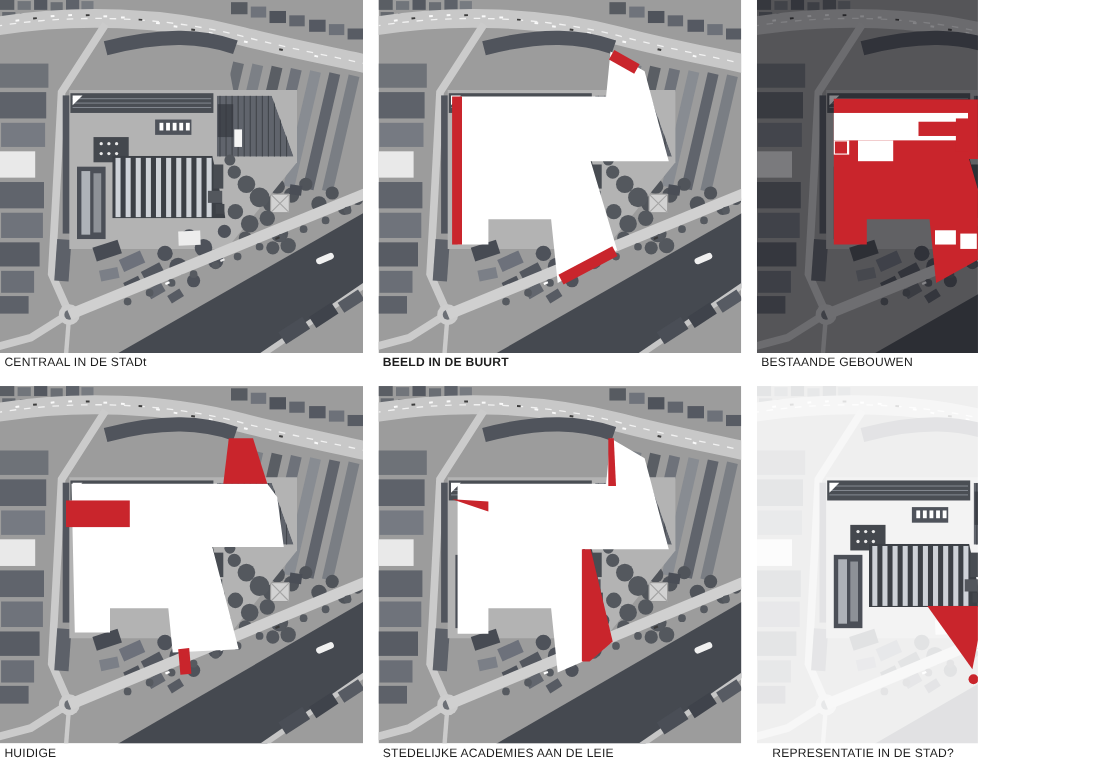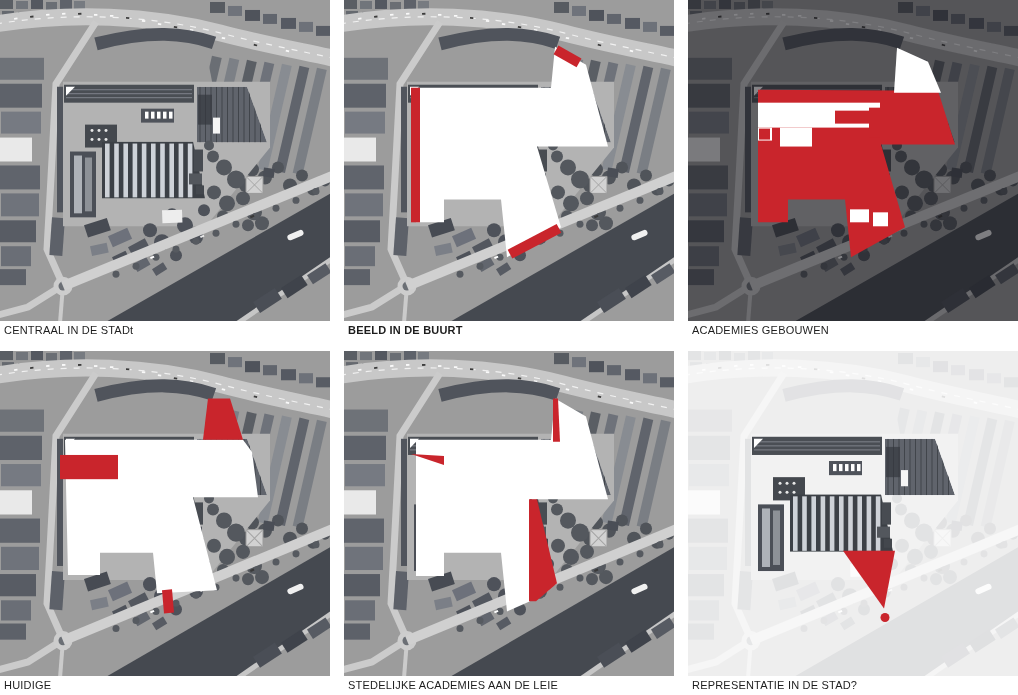--- a/index.html
+++ b/index.html
@@ -1,17 +1,17 @@
 <!DOCTYPE html>
 <html style="--accent-red: #c9252c; --photo-gray: #9c9c9c; --river-dark: #454950; --dark-veil: #15161a; --caption-text: #1d1d1d; --site-white: #ffffff;"><head>
 <meta charset="utf-8">
 <style>
   html,body{margin:0;padding:0;background:#fff;}
   .sheet{
-    position:relative;width:1018px;height:695px;background:#fff;overflow:hidden;
+    position:relative;width:889px;height:695px;background:#fff;overflow:hidden;
     font-family:"Liberation Sans", sans-serif;
   }
   .grid{
     display:grid;
     grid-template-columns:330px 330px 330px;
     grid-template-rows:321px 30px 325px 19px;
     column-gap:14px;
   }
   .figure{overflow:hidden;line-height:0;}
   .figure svg{display:block;}
@@ -285,21 +285,21 @@
         <rect class="red" x="71" y="129" width="11" height="11"></rect>
         <rect class="red" x="147" y="111" width="35" height="13"></rect>
         <rect class="red" x="181" y="108" width="11" height="30"></rect>
         <rect class="white-mass" x="162" y="210" width="19" height="13"></rect>
         <rect class="white-mass" x="185" y="213" width="15" height="14"></rect>
       </svg>
     </div>
 
     <div class="caption" style="grid-column:1;grid-row:2;">CENTRAAL IN DE STADt</div>
     <div class="caption" style="grid-column:2;grid-row:2;font-weight:bold;">BEELD IN DE BUURT</div>
-    <div class="caption" style="grid-column:3;grid-row:2;">ACADEMIES GEBOUWEN</div>
+    <div class="caption" style="grid-column:3;grid-row:2;">BESTAANDE GEBOUWEN</div>
 
     <div class="figure" style="grid-column:1;grid-row:3;">
       <svg width="330" height="325" viewBox="0 0 330 322" preserveAspectRatio="none">
         <use href="#base-aerial"></use>
         <polygon class="white-mass" points="65,88 243,88 252,100 258,145 193,145 217,237 157,240 153,200 100,200 100,222 68,222"></polygon>
         <rect class="red" x="60" y="103" width="58" height="24"></rect>
         <polygon class="red" points="208,47 230,47 243,88 203,88"></polygon>
         <polygon class="red" points="162,237 172,236 174,259 164,260"></polygon>
       </svg>
     </div>
@@ -319,15 +319,15 @@
             <use href="#base-aerial"></use>
           </g>
         <use href="#site-buildings"></use>
         <polygon class="red" points="155,198 207,198 196,255"></polygon>
         <circle class="red" cx="197" cy="264" r="4.5"></circle>
       </svg>
     </div>
 
     <div class="caption" style="grid-column:1;grid-row:4;">HUIDIGE</div>
     <div class="caption" style="grid-column:2;grid-row:4;">STEDELIJKE ACADEMIES AAN DE LEIE</div>
-    <div class="caption" style="grid-column:3;grid-row:4;">REPRESENTATIE IN DE STAD?</div>
+    <div class="caption" style="grid-column:3;grid-row:4;margin-left:10px;">REPRESENTATIE IN DE STAD?</div>
   </div>
 </div>
 
 </body></html>

